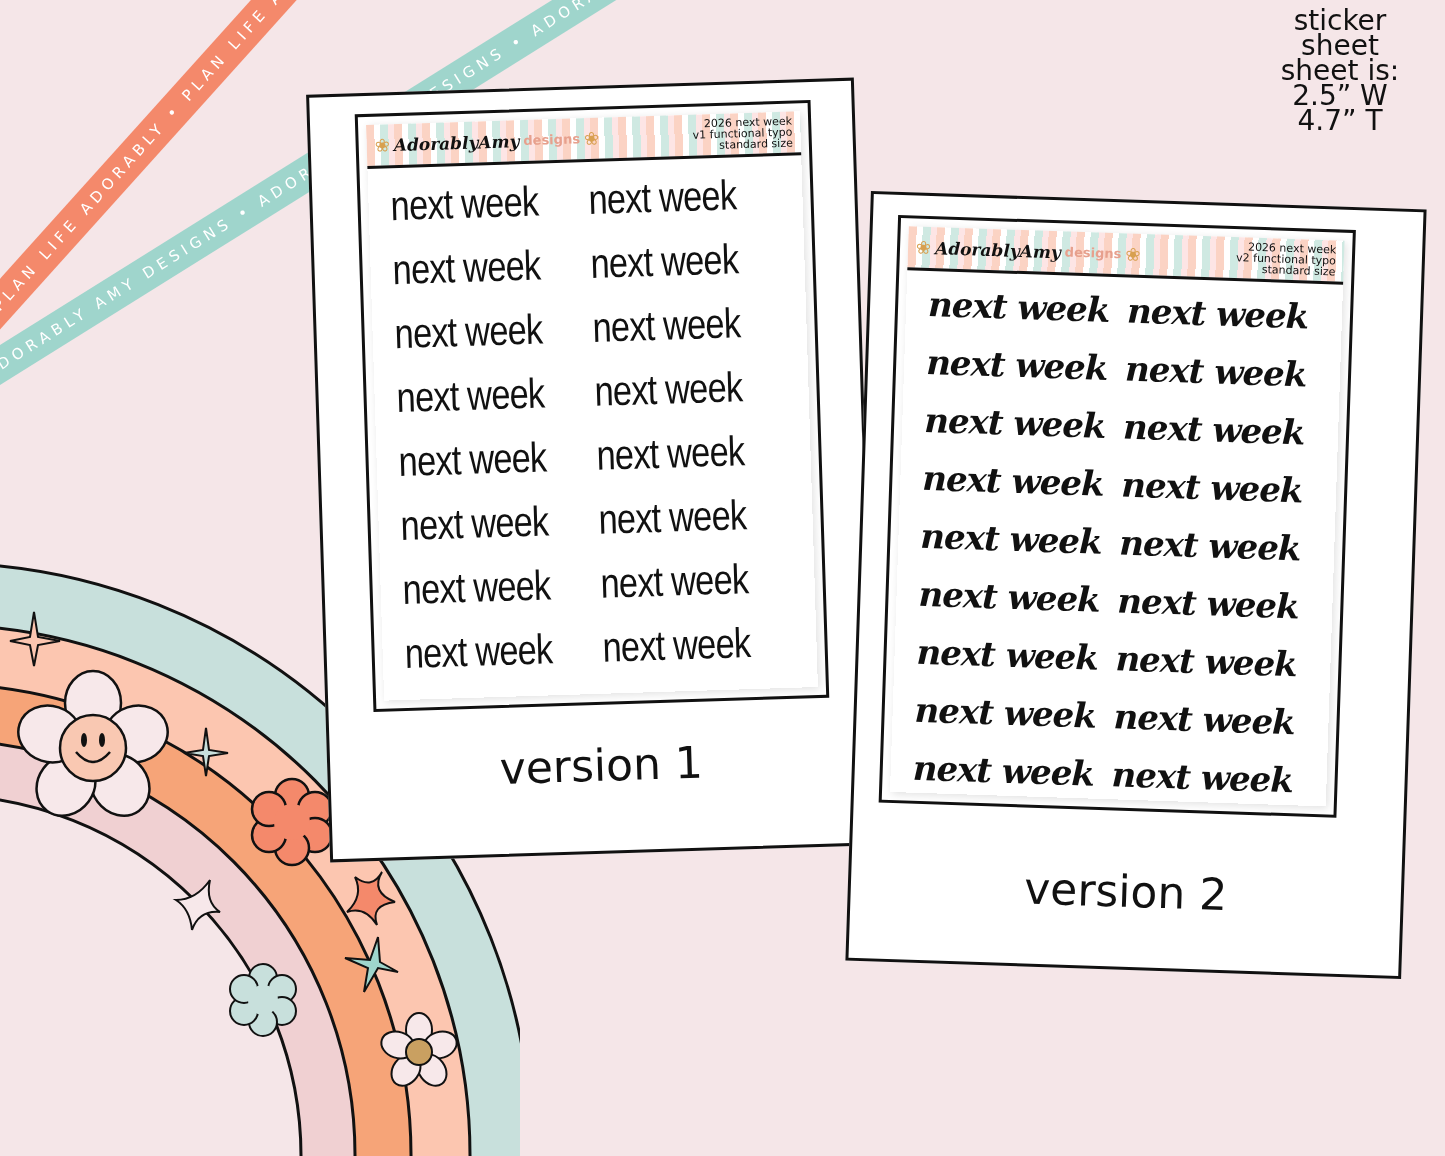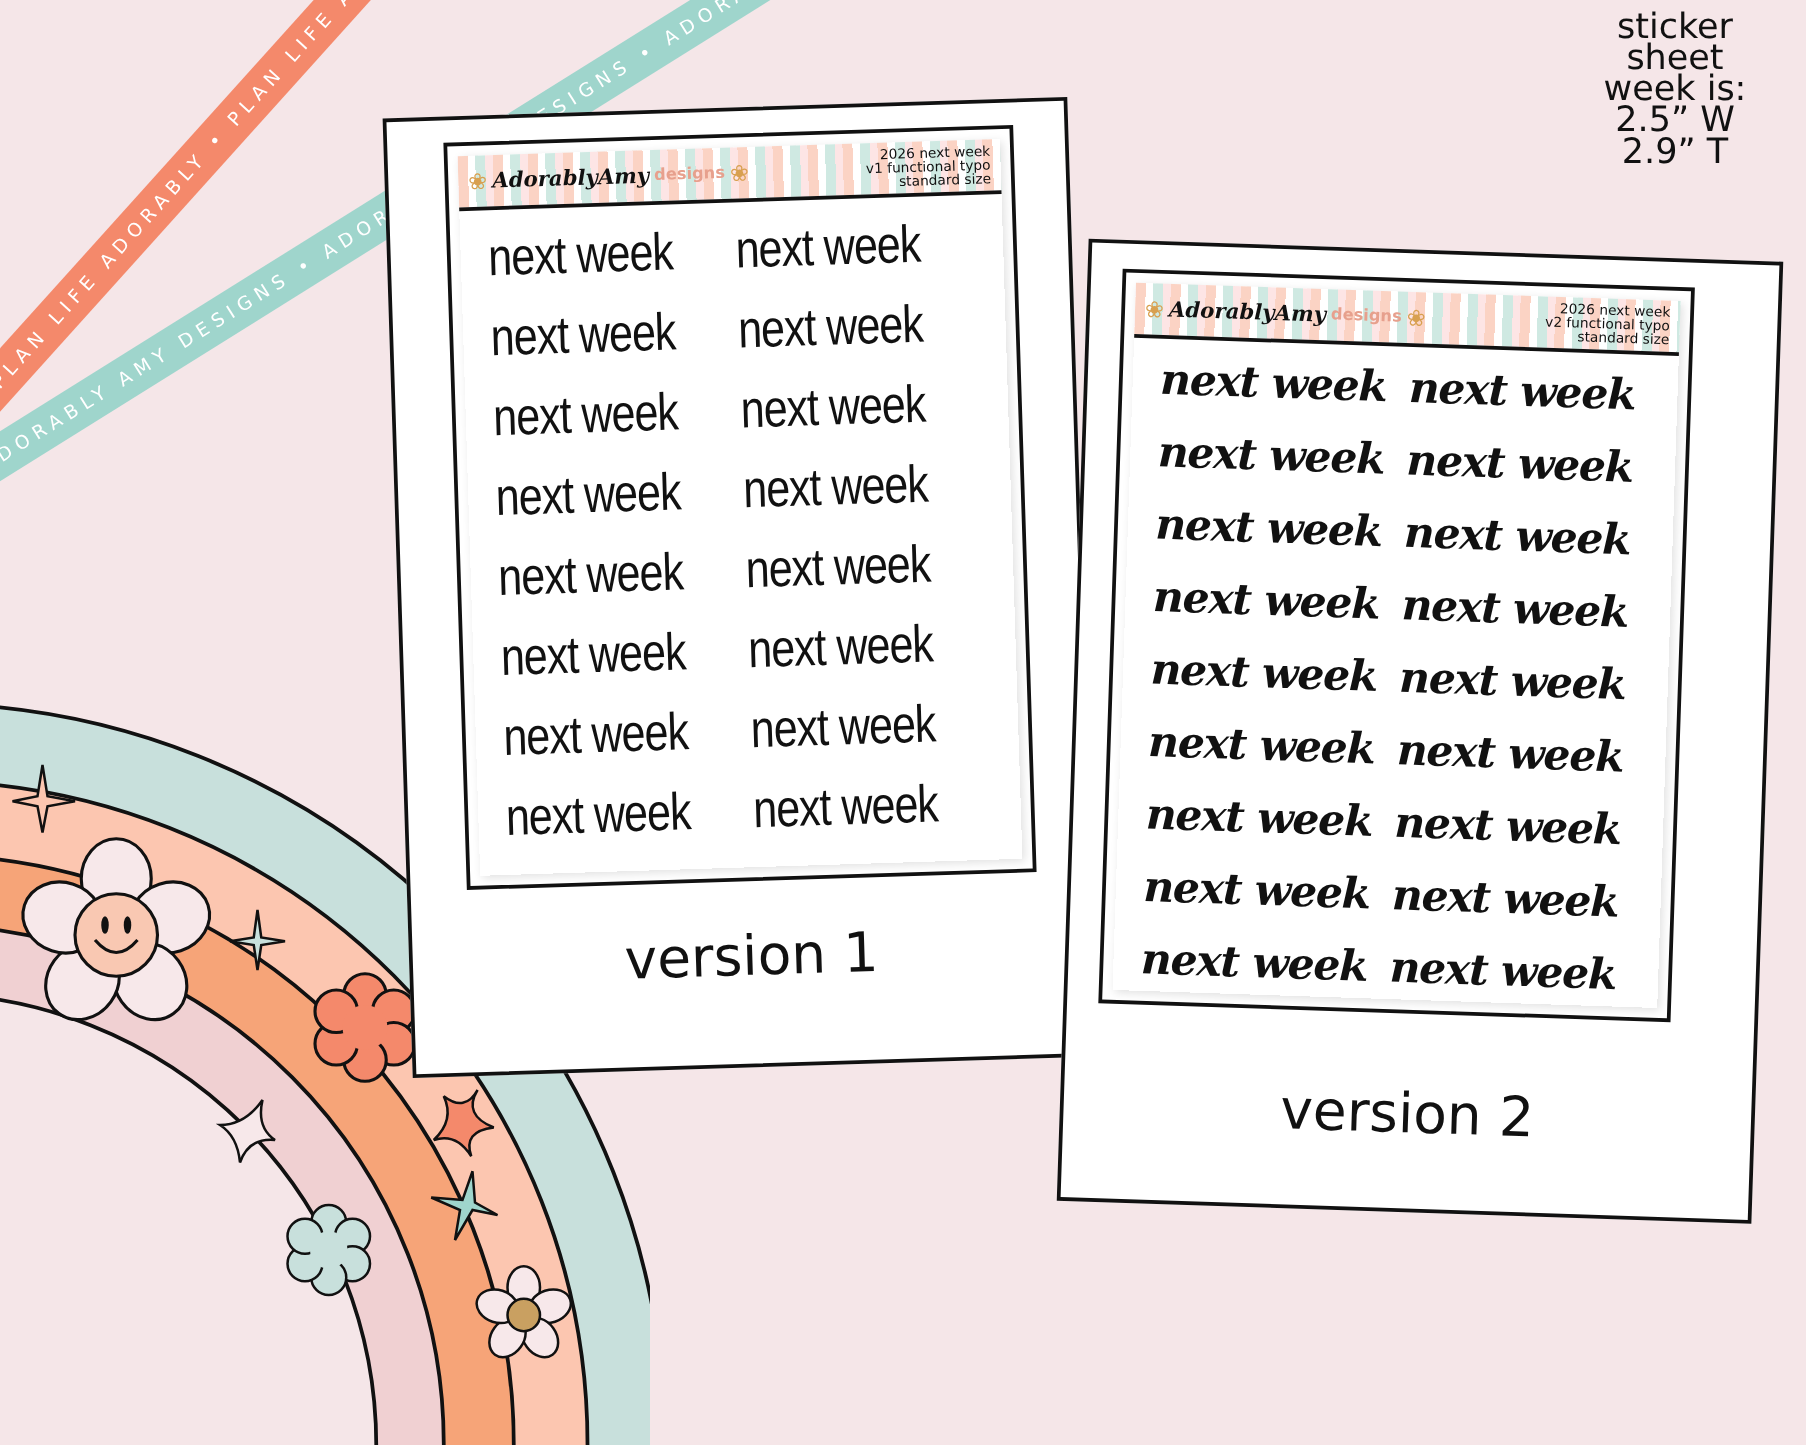--- a/index.html
+++ b/index.html
@@ -31,23 +31,23 @@
   .rainbow{position:absolute;left:0;top:0;}
 </style>
 </head>
 <body>
 
 <div class="ribbon orange">PLAN LIFE ADORABLY • PLAN LIFE ADORABLY • PLAN LIFE ADORABLY • PLAN LIFE ADORABLY</div>
 <div class="ribbon teal">ADORABLY AMY DESIGNS • ADORABLY AMY DESIGNS • ADORABLY AMY DESIGNS • ADORABLY AMY DESIGNS</div>
 
 <div class="size-info">
   <div>sticker sheet</div>
-  <div>week is:</div>
+  <div>sheet is:</div>
   <div>2.5” W</div>
-  <div>2.9” T</div>
+  <div>4.7” T</div>
 </div>
 
 <svg class="rainbow" width="520" height="1156" viewBox="0 0 520 1156">
   <g stroke="#111" stroke-width="3">
     <path d="M -60 595 A 560 560 0 0 1 500 1156" fill="none" stroke="#c8e0dc" stroke-width="62"></path>
     <path d="M -60 563 A 592 592 0 0 1 532 1156" fill="none" stroke="#111" stroke-width="3"></path>
     <path d="M -60 655 A 500 500 0 0 1 440 1156" fill="none" stroke="#fcc6b0" stroke-width="58"></path>
     <path d="M -60 625 A 530 530 0 0 1 470 1156" fill="none"></path>
     <path d="M -60 712 A 443 443 0 0 1 383 1156" fill="none" stroke="#f6a478" stroke-width="56"></path>
     <path d="M -60 684 A 471 471 0 0 1 411 1156" fill="none"></path>

